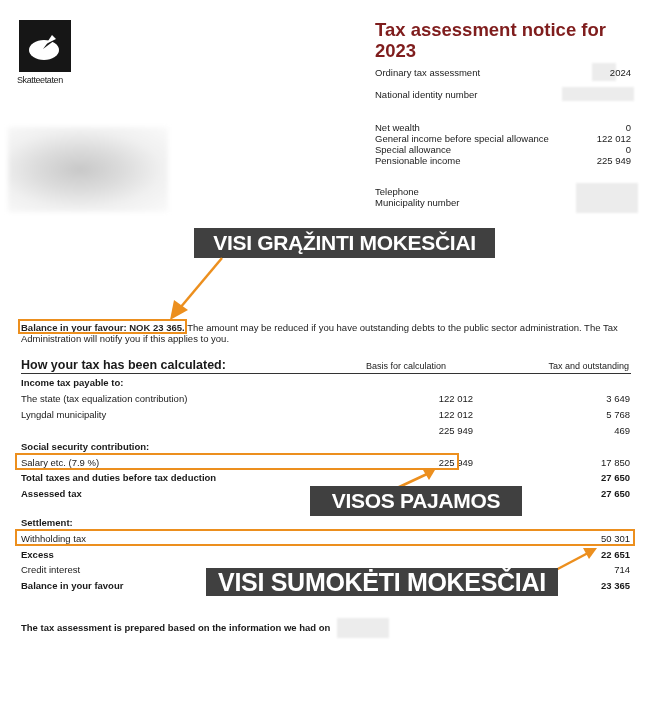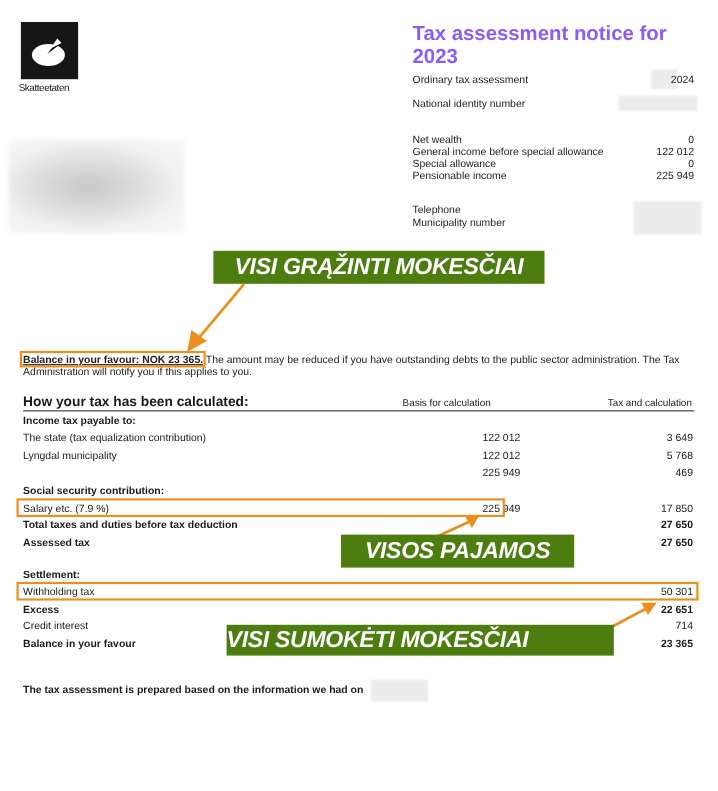--- a/index.html
+++ b/index.html
@@ -11,31 +11,31 @@
     
     .logo-box { left: 19px; top: 20px; width: 52px; height: 52px; background: #161616; }
     .logo-box svg { display: block; }
     .logo-text { left: 17px; top: 75px; font-size: 9px; letter-spacing: -0.4px; color: #222; }
     .blur-address {
       left: 8px; top: 127px; width: 160px; height: 85px;
       background: radial-gradient(ellipse at 45% 50%, #c8c8c8 0%, #dcdcdc 35%, #f0f0f0 65%, #fafafa 100%);
       filter: blur(2px);
     }
     
-    .title { left: 375px; top: 19px; font-size: 18.5px; font-weight: bold; line-height: 21px; color: #8b5cf6; width: 270px; }
+    .title { left: 375px; top: 19px; font-size: 18.5px; font-weight: bold; line-height: 21px; color: #7f1d1d; width: 270px; }
     .kv { font-size: 9.5px; color: #222; }
     .kv-row { position: absolute; left: 375px; width: 256px; height: 12px; }
     .kv-row .k { position: absolute; left: 0; top: 0; white-space: nowrap; }
     .kv-row .v { position: absolute; right: 0; top: 0; white-space: nowrap; }
     .redact { background: #ececec; filter: blur(1px); }
     
-    .orange { background: #4d7c0f; color: #fff; font-weight: bold; white-space: nowrap; letter-spacing: -0.3px; font-style: italic; }
+    .orange { background: #404040; color: #fff; font-weight: bold; white-space: nowrap; letter-spacing: -0.3px; }
     .label-top { left: 194px; top: 228px; width: 301px; height: 30px; font-size: 21px; line-height: 30px; text-align: center; }
     .label-mid { left: 310px; top: 486px; width: 212px; height: 30px; font-size: 21px; line-height: 30px; text-align: center; }
-    .label-bot { left: 206px; top: 568px; width: 352px; height: 28px; font-size: 21px; line-height: 28px; }
+    .label-bot { left: 206px; top: 568px; width: 352px; height: 28px; font-size: 25px; line-height: 28px; text-align: center; }
     .hl-box { border: 2px solid #ec8f1e; box-sizing: border-box; }
     
     .balance { left: 21px; top: 322px; width: 615px; font-size: 9.5px; line-height: 11px; color: #222; }
     .balance b { text-decoration: underline; }
     .calc-head { left: 21px; top: 358px; width: 610px; height: 15px; border-bottom: 1.5px solid #333; }
     .calc-head .t { position: absolute; left: 0; top: 0; font-size: 12.5px; font-weight: bold; }
     .calc-head .c1 { position: absolute; left: 345px; top: 3px; font-size: 9px; }
     .calc-head .c2 { position: absolute; right: 2px; top: 3px; font-size: 9px; }
     .row { position: absolute; left: 21px; width: 609px; height: 12px; font-size: 9.5px; }
     .row .l { position: absolute; left: 0; top: 0; white-space: nowrap; }
@@ -100,21 +100,21 @@
 </svg>
 
 <div class="abs balance">
   <b>Balance in your favour: NOK 23 365.</b><span> The amount may be reduced if you have outstanding debts to the public sector administration. The Tax Administration will notify you if this applies to you.</span>
 </div>
 <div class="abs hl-box" style="left:18px;top:319px;width:169px;height:15px;"></div>
 
 <div class="abs calc-head">
   <span class="t">How your tax has been calculated:</span>
   <span class="c1">Basis for calculation</span>
-  <span class="c2">Tax and calculation</span>
+  <span class="c2">Tax and outstanding</span>
 </div>
 
 <div class="row bold" style="top:377px;">
     <span class="l">Income tax payable to:</span>
   </div>
 <div class="row" style="top:393px;">
     <span class="l">The state (tax equalization contribution)</span>
     <span class="b">122 012</span>
     <span class="tx">3 649</span>
   </div>

